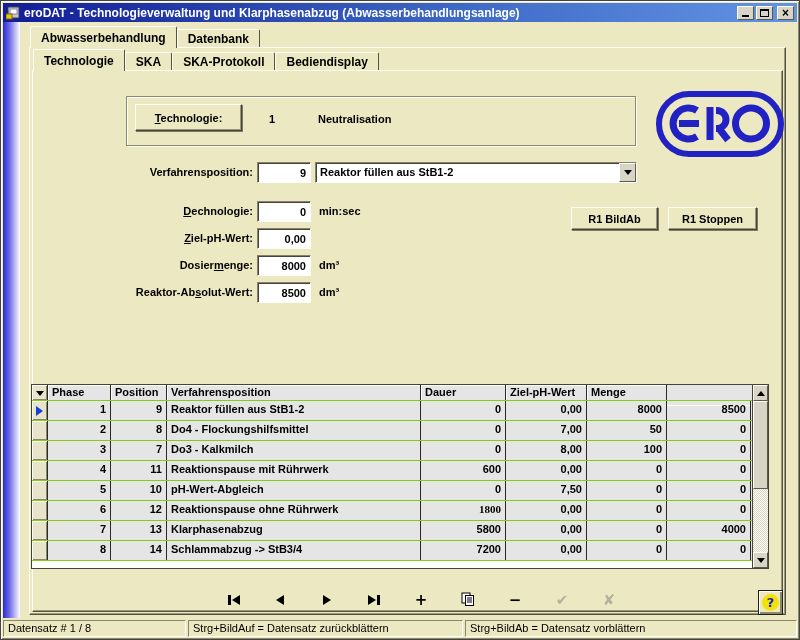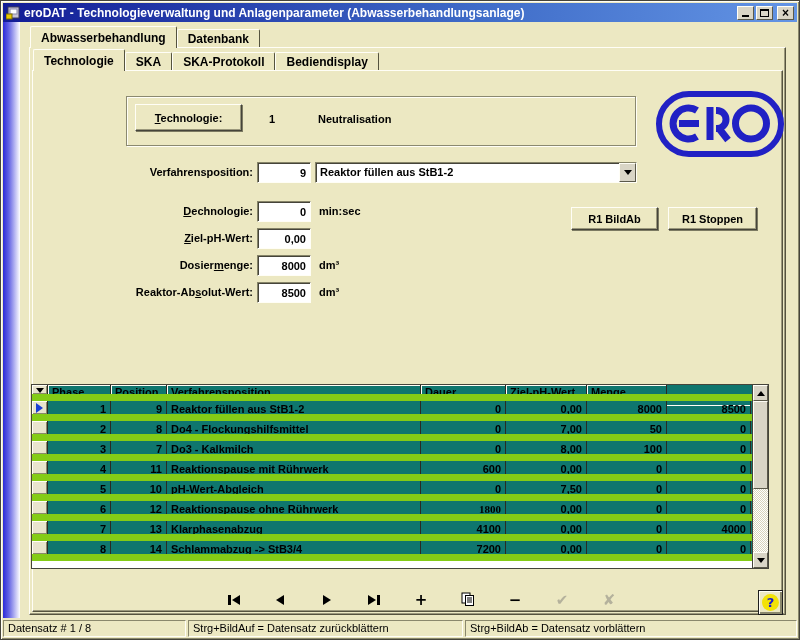--- a/index.html
+++ b/index.html
@@ -68,21 +68,21 @@
   .combo .cbtn{ width:17px; background:#d9d5c6; border:1px solid;
     border-color:#fffef6 #5b594a #5b594a #fffef6; display:flex; align-items:center; justify-content:center; }
   .tri-down{ width:0; height:0; border-left:4px solid transparent; border-right:4px solid transparent;
     border-top:5px solid #000; }
 
   u{ text-decoration:underline; }
 
   
   #grid{ left:30px; top:383px; width:738px; height:185px; background:#fff;
     border:1px solid #45443a; overflow:hidden; }
-  .g-row{ display:flex; border-bottom:7px solid #84cc16; background:#0f766e; height:20px; }
+  .g-row{ display:flex; border-bottom:1px solid #84cc16; background:#e5e5e5; height:20px; }
   .g-row.head{ height:16px; font-weight:bold; }
   .g-cell{ border-right:1px solid #2a2a22; padding:2px 4px 0; overflow:hidden;
     white-space:nowrap; font-weight:bold; font-size:11px; }
   .g-row.head .g-cell{ box-shadow: inset 1px 1px 0 #fffef6; padding-top:1px; }
   .g-cell.r{ text-align:right; } .g-cell.l{ text-align:left; }
   .g-ind{ width:16px; flex:none; background:#e8e4cc;
     box-shadow: inset 1px 1px 0 #fffef6, inset -1px -1px 0 #8a886c;
     display:flex; align-items:center; justify-content:center; border-right:1px solid #2a2a22; }
   .row-arrow{ width:0;height:0;border-top:5px solid transparent;border-bottom:5px solid transparent;
     border-left:7px solid #1a3fd4; }
@@ -135,21 +135,21 @@
 <body>
 
 <div id="window">
 
   <div class="titlebar">
     <svg width="14" height="14" viewBox="0 0 14 14">
       <rect x="2" y="1" width="11" height="11" fill="#c8c4d8" stroke="#3c3c5a"></rect>
       <rect x="4" y="3" width="7" height="5" fill="#ffffff" stroke="#8888a8"></rect>
       <rect x="0" y="8" width="6" height="5" fill="#e8c800" stroke="#7a6a00"></rect>
     </svg>
-    <span class="title-text">eroDAT - Technologieverwaltung und Anlagenparameter (Abwasserbehandlungsanlage)</span>
+    <span class="title-text">eroDAT - Technologieverwaltung und Klarphasenabzug (Abwasserbehandlungsanlage)</span>
     <span class="cap-btns">
       <span class="cap-btn">
           <span class="gl-min"></span>
         </span>
       <span class="cap-btn">
           <span class="gl-max"></span>
         </span>
       <span class="cap-btn close">
           <span class="gl-close">×</span>
         </span>
@@ -290,21 +290,21 @@
           <div class="g-cell r" style="width: 85px; font-family: Liberation Serif, serif;">1800</div>
           <div class="g-cell r" style="width: 81px;">0,00</div>
           <div class="g-cell r" style="width: 80px;">0</div>
           <div class="g-cell r" style="width: 84px;">0</div>
         </div>
         <div class="g-row">
           <div class="g-ind"></div>
           <div class="g-cell r" style="width: 63px;">7</div>
           <div class="g-cell r" style="width: 56px;">13</div>
           <div class="g-cell l" style="width: 254px;">Klarphasenabzug</div>
-          <div class="g-cell r" style="width: 85px;">4100</div>
+          <div class="g-cell r" style="width: 85px;">5800</div>
           <div class="g-cell r" style="width: 81px;">0,00</div>
           <div class="g-cell r" style="width: 80px;">0</div>
           <div class="g-cell r" style="width: 84px;">4000</div>
         </div>
         <div class="g-row">
           <div class="g-ind"></div>
           <div class="g-cell r" style="width: 63px;">8</div>
           <div class="g-cell r" style="width: 56px;">14</div>
           <div class="g-cell l" style="width: 254px;">Schlammabzug -&gt; StB3/4</div>
           <div class="g-cell r" style="width: 85px;">7200</div>

